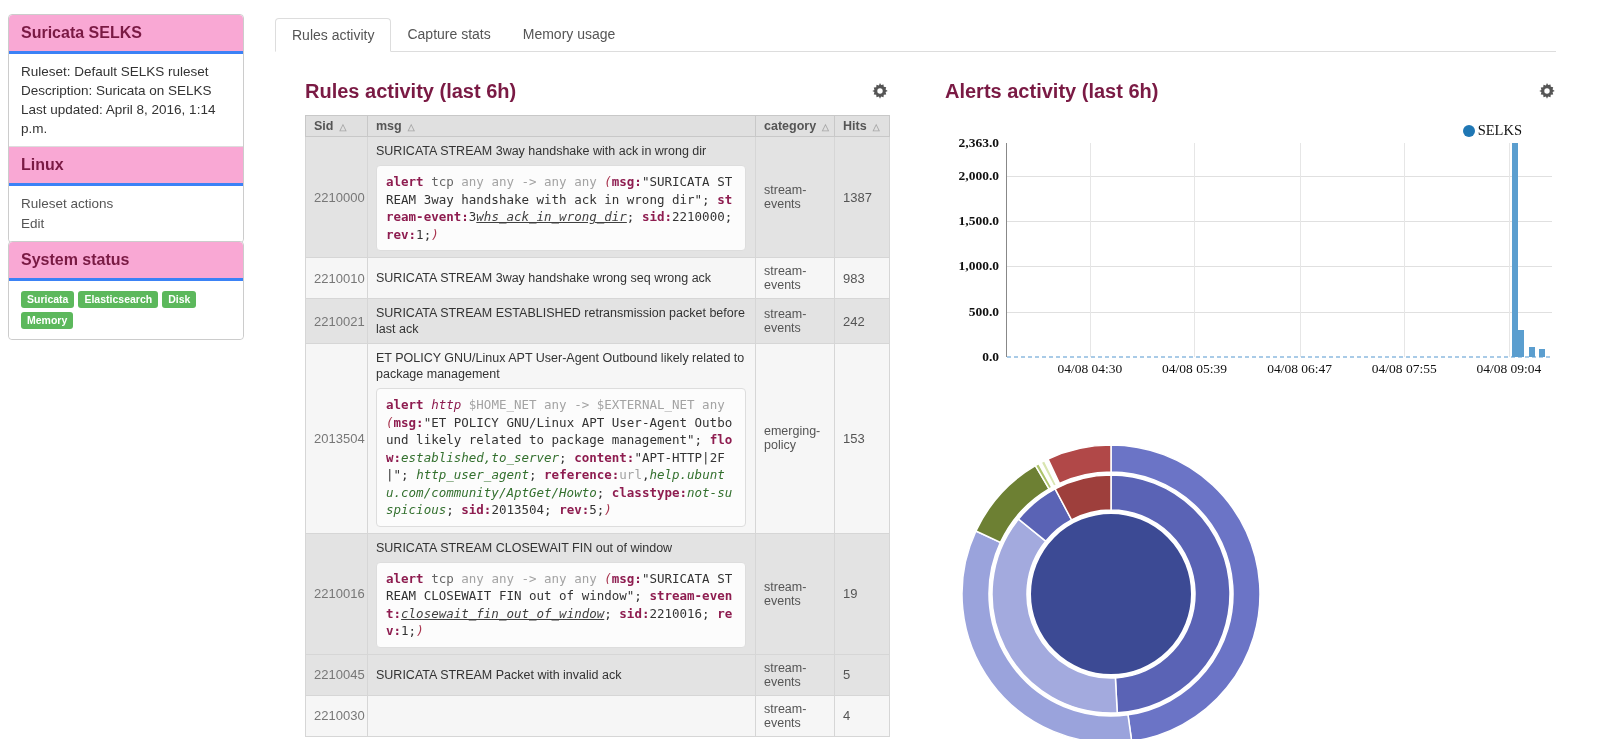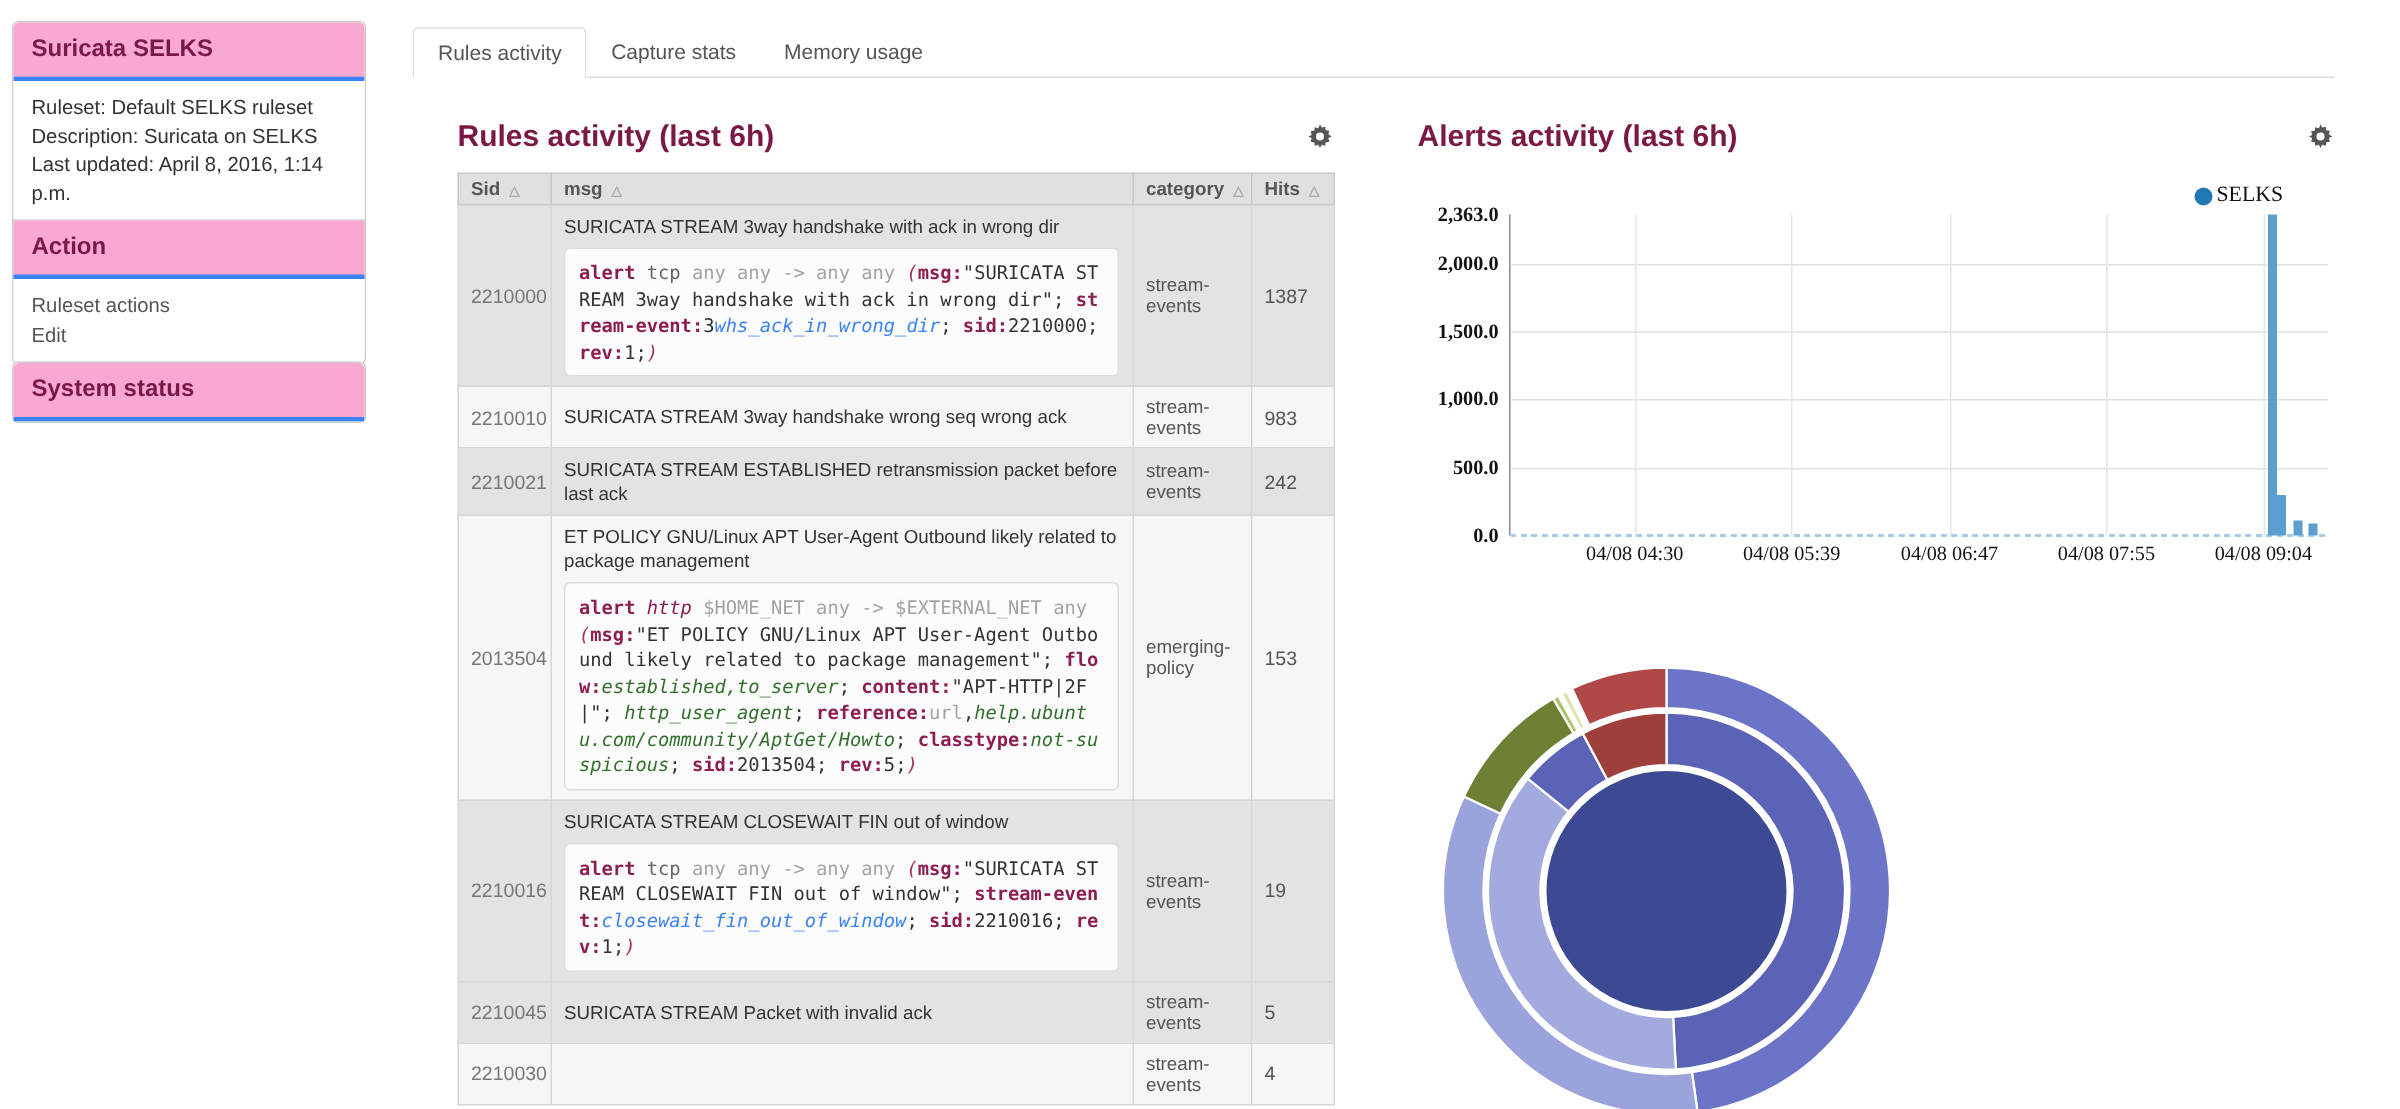--- a/index.html
+++ b/index.html
@@ -47,21 +47,21 @@
           padding:7px 9px; width:370px;
           font-family:"DejaVu Sans Mono", monospace; font-size:12.5px; line-height:17.5px;
           white-space:pre-wrap; word-break:break-all; color:#333; }
   .c-k  { font-weight:bold; color:#8e1d50; }
   .c-p  { font-style:italic; color:#8e1d50; }
   .c-t  { color:#666; }
   .c-g  { color:#a3a3a3; }
   .c-pa { font-style:italic; color:#a8344e; }
   .c-s  { color:#333; }
   .c-v  { font-style:italic; color:#33702e; }
-  .c-vm { font-style:italic; color:#3b82f6; }
+  .c-vm { font-style:italic; color:#404040;text-decoration:underline; }
   .c-pl { color:#333; }
   #legend { position:absolute; top:42px; right:34px; display:flex; align-items:center; gap:3px;
             font-family:"Liberation Serif", serif; font-size:14.5px; color:#111; }
   #legend .dot { width:12px; height:12px; border-radius:50%; }
   #plot-wrap { position:absolute; left:0; top:63px; width:611px; }
   #plot { position:relative; margin-left:61px; width:546px; height:214px;
           border-left:1px solid #888; }
   .hgrid { position:absolute; left:0; width:100%; height:1px; background:#e0e0e0; }
   .vgrid { position:absolute; top:0; width:1px; height:100%; background:#e6e6e6; }
   .zero-strip { position:absolute; left:0; bottom:-1px; width:100%; height:2px;
@@ -76,29 +76,37 @@
 </head>
 <body>
 
 <div class="panel" id="ruleset-panel">
   <div class="panel-heading">Suricata SELKS</div>
   <div class="panel-body" id="ruleset-info">
       <div>Ruleset: Default SELKS ruleset</div>
       <div>Description: Suricata on SELKS</div>
       <div>Last updated: April 8, 2016, 1:14 p.m.</div>
     </div>
-  <div class="panel-heading mid">Action</div>
+  <div class="panel-heading mid">Linux</div>
   <div class="panel-body last" id="action-links">
       <div class="action-link">Ruleset actions</div>
       <div class="action-link">Edit</div>
     </div>
 </div>
 
 <div class="panel" id="status-panel">
   <div class="panel-heading">System status</div>
+  <div class="panel-body last">
+      <div class="badges" id="status-badges">
+        <span class="badge">Suricata</span>
+        <span class="badge">Elasticsearch</span>
+        <span class="badge">Disk</span>
+        <span class="badge">Memory</span>
+      </div>
+    </div>
 </div>
 
 <div id="tab-bar">
     <div class="tab active">Rules activity</div>
     <div class="tab">Capture stats</div>
     <div class="tab">Memory usage</div>
   </div>
 
 <div class="content-panel" id="rules-panel">
   <div class="title-row">

